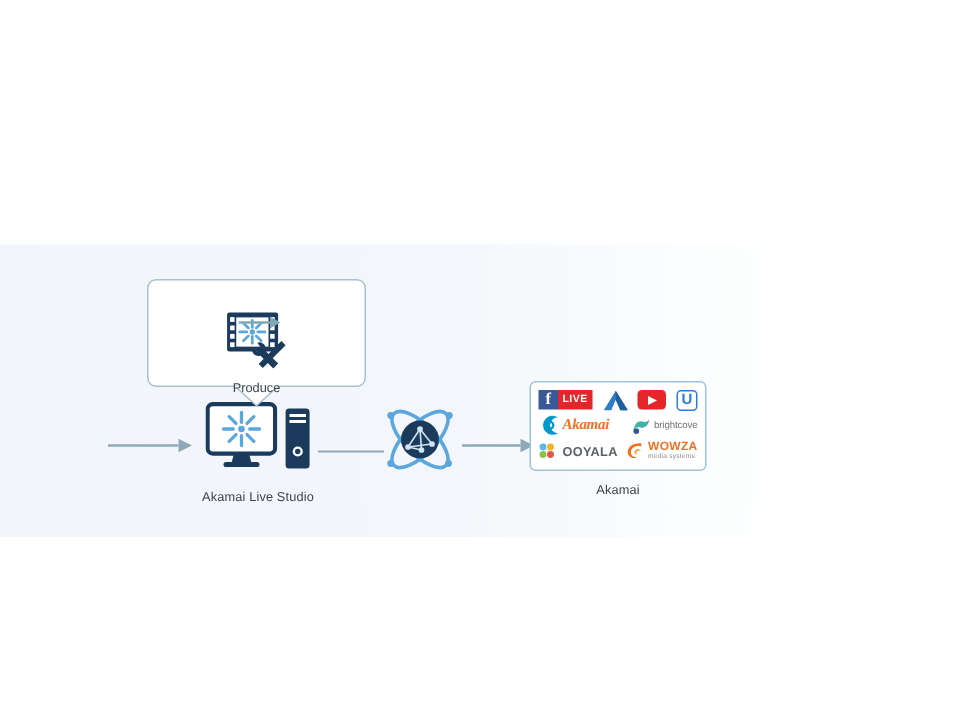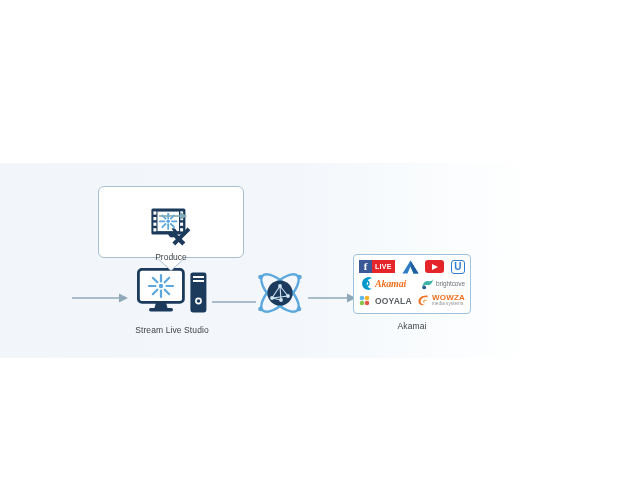--- a/index.html
+++ b/index.html
@@ -268,21 +268,21 @@
       </span>
       <span>
         <svg width="19" height="43" viewBox="0 0 19 43">
           <rect x="1.4" y="1.4" width="16" height="40" rx="2.4" fill="#1b3a5c"></rect>
           <rect x="4" y="5" width="11" height="2" fill="#ffffff"></rect>
           <rect x="4" y="9" width="11" height="2" fill="#ffffff"></rect>
           <circle cx="9.5" cy="30" r="2.6" fill="none" stroke="#ffffff" stroke-width="1.6"></circle>
         </svg>
       </span>
     </div>
-    <span class="node-label">Stream Live Studio</span>
+    <span class="node-label">Akamai Live Studio</span>
   </div>
 
   <div class="conn" id="conn-studio-net">
     <svg width="44" height="6" viewBox="0 0 44 6">
       <line x1="0" y1="3" x2="44" y2="3" stroke="#8fa9b8" stroke-width="1.4"></line>
     </svg>
   </div>
 
   <div class="node" id="node-network">
     <span>

